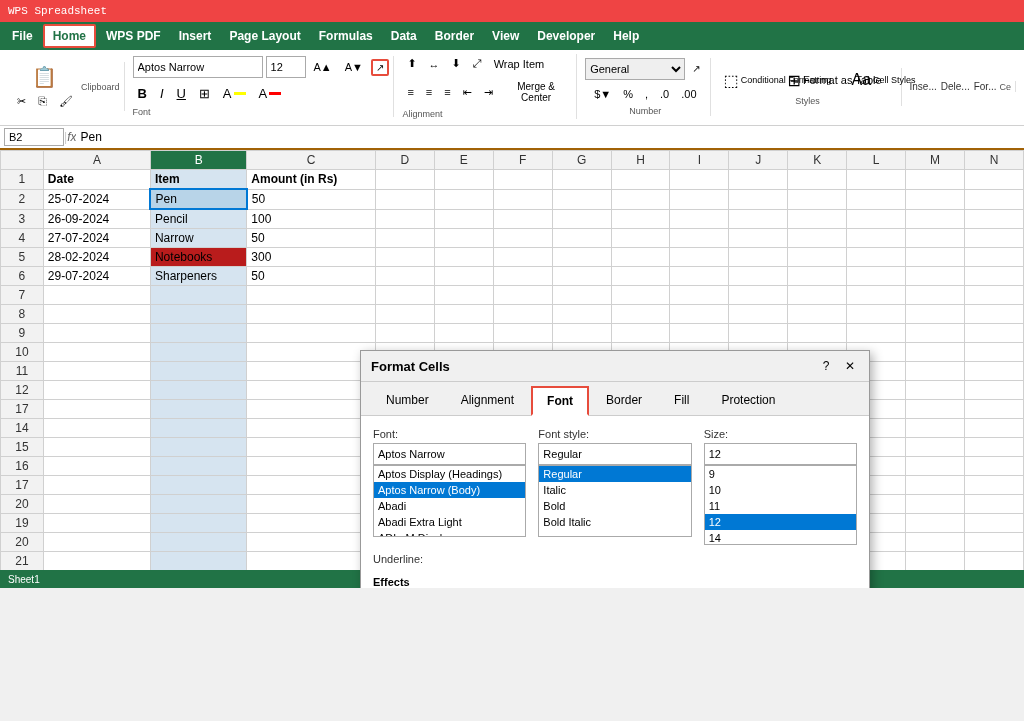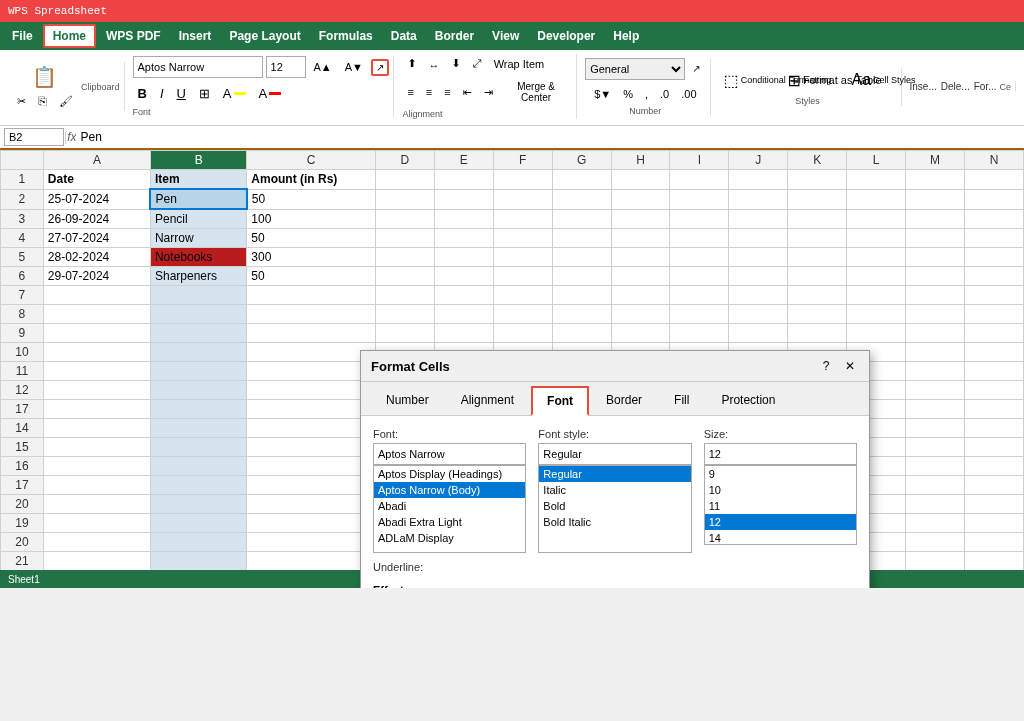--- a/index.html
+++ b/index.html
@@ -220,21 +220,21 @@
     }
     .font-list-input {
       width: 100%;
       height: 22px;
       border: 1px solid #aaa;
       padding: 2px 4px;
       font-size: 11px;
     }
     .font-list {
       width: 100%;
-      height: 88px;
+      height: 72px;
       border: 1px solid #aaa;
       overflow-y: auto;
       font-size: 11px;
     }
     .font-list-item {
       padding: 2px 4px;
       cursor: pointer;
     }
     .font-list-item.selected {
       background: #0078d4;

